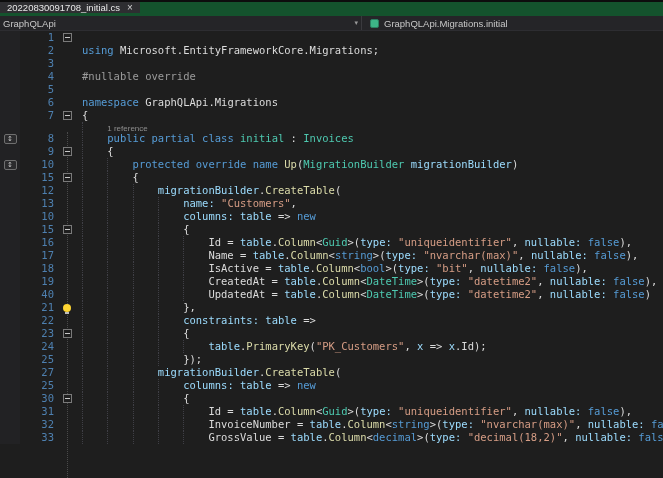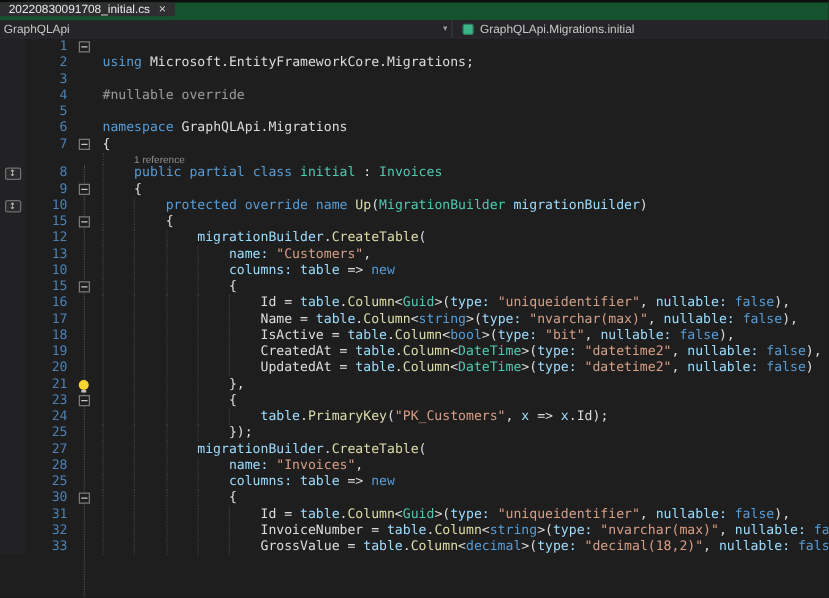--- a/index.html
+++ b/index.html
@@ -195,34 +195,40 @@
           <div class="col-code"><span class="iu"></span><span class="iu"></span><span class="iu"></span><span class="iu"></span><span class="iu"></span><span class="tok-d">IsActive = </span><span class="tok-v">table</span><span class="tok-d">.</span><span class="tok-m">Column</span><span class="tok-d">&lt;</span><span class="tok-k">bool</span><span class="tok-d">&gt;(</span><span class="tok-v">type:</span><span class="tok-s"> "bit"</span><span class="tok-d">, </span><span class="tok-v">nullable:</span><span class="tok-k"> false</span><span class="tok-d">),</span></div>
         </div>
         <div class="row">
           <div class="col-icon"></div>
           <div class="col-num">19</div>
           <div class="col-fold"></div>
           <div class="col-code"><span class="iu"></span><span class="iu"></span><span class="iu"></span><span class="iu"></span><span class="iu"></span><span class="tok-d">CreatedAt = </span><span class="tok-v">table</span><span class="tok-d">.</span><span class="tok-m">Column</span><span class="tok-d">&lt;</span><span class="tok-t">DateTime</span><span class="tok-d">&gt;(</span><span class="tok-v">type:</span><span class="tok-s"> "datetime2"</span><span class="tok-d">, </span><span class="tok-v">nullable:</span><span class="tok-k"> false</span><span class="tok-d">),</span></div>
         </div>
         <div class="row">
           <div class="col-icon"></div>
-          <div class="col-num">20</div>
+          <div class="col-num">40</div>
           <div class="col-fold"></div>
           <div class="col-code"><span class="iu"></span><span class="iu"></span><span class="iu"></span><span class="iu"></span><span class="iu"></span><span class="tok-d">UpdatedAt = </span><span class="tok-v">table</span><span class="tok-d">.</span><span class="tok-m">Column</span><span class="tok-d">&lt;</span><span class="tok-t">DateTime</span><span class="tok-d">&gt;(</span><span class="tok-v">type:</span><span class="tok-s"> "datetime2"</span><span class="tok-d">, </span><span class="tok-v">nullable:</span><span class="tok-k"> false</span><span class="tok-d">)</span></div>
         </div>
         <div class="row">
           <div class="col-icon"></div>
           <div class="col-num">21</div>
           <div class="col-fold">
             <span class="bulb"></span>
           </div>
           <div class="col-code"><span class="iu"></span><span class="iu"></span><span class="iu"></span><span class="iu"></span><span class="tok-d">},</span></div>
         </div>
         <div class="row">
           <div class="col-icon"></div>
+          <div class="col-num">22</div>
+          <div class="col-fold"></div>
+          <div class="col-code"><span class="iu"></span><span class="iu"></span><span class="iu"></span><span class="iu"></span><span class="tok-v">constraints:</span><span class="tok-v"> table</span><span class="tok-d"> =&gt;</span></div>
+        </div>
+        <div class="row">
+          <div class="col-icon"></div>
           <div class="col-num">23</div>
           <div class="col-fold">
             <span class="foldbox"></span>
           </div>
           <div class="col-code"><span class="iu"></span><span class="iu"></span><span class="iu"></span><span class="iu"></span><span class="tok-d">{</span></div>
         </div>
         <div class="row">
           <div class="col-icon"></div>
           <div class="col-num">24</div>
           <div class="col-fold"></div>
@@ -232,26 +238,20 @@
           <div class="col-icon"></div>
           <div class="col-num">25</div>
           <div class="col-fold"></div>
           <div class="col-code"><span class="iu"></span><span class="iu"></span><span class="iu"></span><span class="iu"></span><span class="tok-d">});</span></div>
         </div>
         <div class="row">
           <div class="col-icon"></div>
           <div class="col-num">27</div>
           <div class="col-fold"></div>
           <div class="col-code"><span class="iu"></span><span class="iu"></span><span class="iu"></span><span class="tok-v">migrationBuilder</span><span class="tok-d">.</span><span class="tok-m">CreateTable</span><span class="tok-d">(</span></div>
-        </div>
-        <div class="row">
-          <div class="col-icon"></div>
-          <div class="col-num">28</div>
-          <div class="col-fold"></div>
-          <div class="col-code"><span class="iu"></span><span class="iu"></span><span class="iu"></span><span class="iu"></span><span class="tok-v">name:</span><span class="tok-s"> "Invoices"</span><span class="tok-d">,</span></div>
         </div>
         <div class="row">
           <div class="col-icon"></div>
           <div class="col-num">25</div>
           <div class="col-fold"></div>
           <div class="col-code"><span class="iu"></span><span class="iu"></span><span class="iu"></span><span class="iu"></span><span class="tok-v">columns:</span><span class="tok-v"> table</span><span class="tok-d"> =&gt; </span><span class="tok-k">new</span></div>
         </div>
         <div class="row">
           <div class="col-icon"></div>
           <div class="col-num">30</div>

